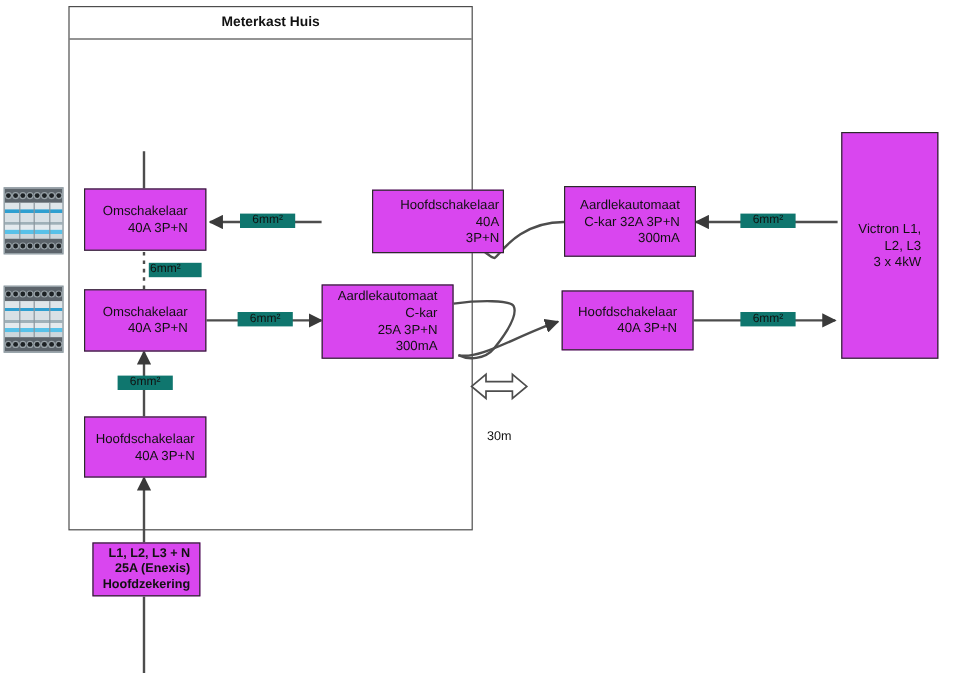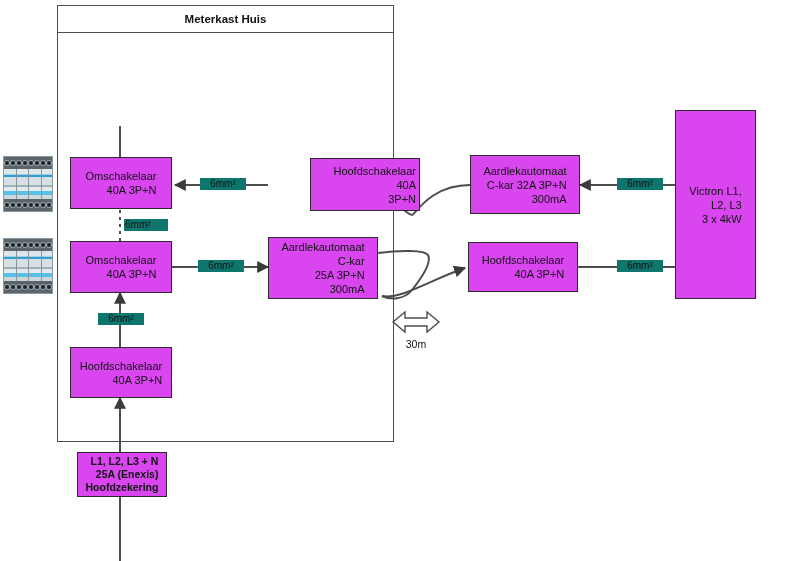--- a/index.html
+++ b/index.html
@@ -84,20 +84,21 @@
     color: #111111;
     text-align: center;
     line-height: 12px;
     padding: 0 1px;
   }
   .len-label {
     position: absolute;
     font-size: 10.5px;
     color: #111111;
     text-align: center;
+    margin-top: 20px;
   }
 
   
   .breaker {
     position: absolute;
     box-sizing: border-box;
     background: #c3ccd2;
     border: 1px solid #8e9aa1;
     overflow: hidden;
   }
@@ -270,17 +271,17 @@
 C-kar 32A 3P+N
 300mA</div>
 
   <div class="wire-label" style="left:617px; top:178px; width:44px;">6mm²</div>
 
   <div class="box" style="left:468px; top:242px; width:110px; height:50px;">Hoofdschakelaar
 40A 3P+N</div>
 
   <div class="wire-label" style="left:617px; top:260px; width:44px;">6mm²</div>
 
-  <div class="box" style="left:675px; top:110px; width:81px; height:189px;">Victron L1,
+  <div class="box" style="left:701px; top:110px; width:81px; height:189px;">Victron L1,
 L2, L3
 3 x 4kW</div>
 
 </div>
 
 </body></html>

